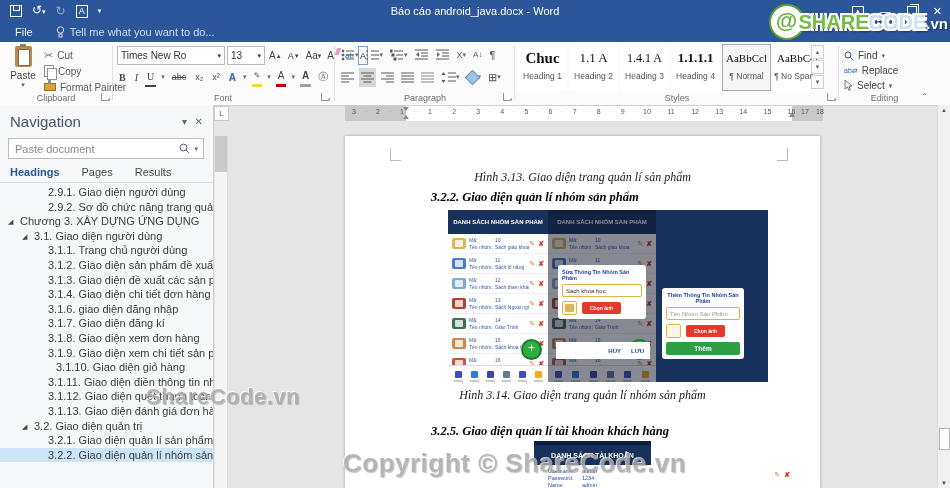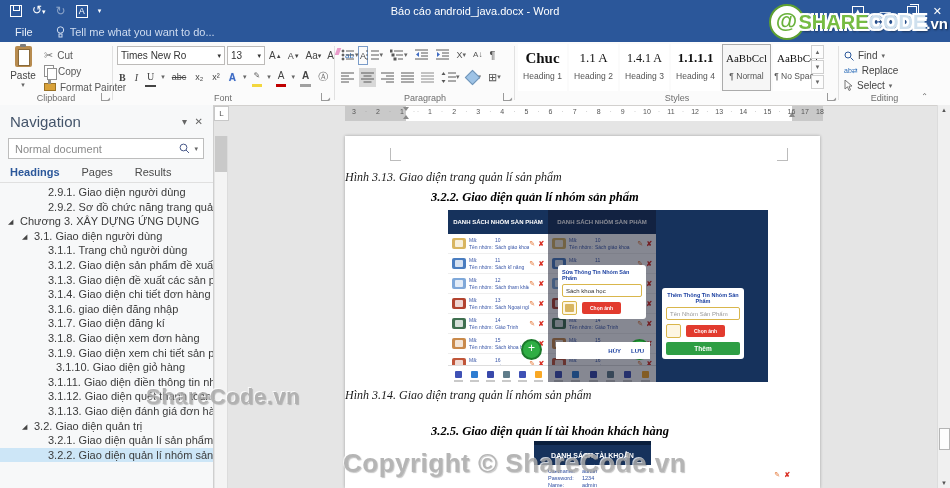--- a/index.html
+++ b/index.html
@@ -91,21 +91,21 @@
   .rnum{position:absolute;top:2px;font-size:7px;color:#555;transform:translateX(-50%);}
   .rdot{position:absolute;top:2px;font-size:6px;color:#777;transform:translateX(-50%);}
   .indent-marker{position:absolute;left:58px;top:1px;width:7px;height:12px;}
   .indent-marker:before{content:"";position:absolute;left:0;top:0;border-left:3.5px solid transparent;border-right:3.5px solid transparent;border-top:4px solid #8a8a8a;}
   .indent-marker:after{content:"";position:absolute;left:0;bottom:0;border-left:3.5px solid transparent;border-right:3.5px solid transparent;border-bottom:4px solid #8a8a8a;}
   .rindent{position:absolute;left:444px;top:6px;border-left:3.5px solid transparent;border-right:3.5px solid transparent;border-bottom:5px solid #8a8a8a;}
   #page{position:absolute;left:345px;top:136px;width:475px;height:352px;background:#fff;box-shadow:0 0 3px rgba(0,0,0,.3);}
   .crop{position:absolute;width:10px;height:12px;border-bottom:1px solid #bcbcbc;}
   .crop.l{left:45px;top:12px;border-left:1px solid #bcbcbc;}
   .crop.r{left:432px;top:12px;border-right:1px solid #bcbcbc;}
-  .cap{position:absolute;left:0;width:475px;text-align:left;font-family:"Liberation Serif",serif;font-style:italic;font-size:12px;color:#1a1a1a;}
+  .cap{position:absolute;left:0;width:475px;text-align:center;font-family:"Liberation Serif",serif;font-style:italic;font-size:12px;color:#1a1a1a;}
   .dhead{position:absolute;left:86px;font-family:"Liberation Serif",serif;font-style:italic;font-weight:bold;font-size:12.5px;color:#000;}
   
   #phones{position:absolute;left:103px;top:74px;width:320px;height:172px;}
   .phone{position:absolute;top:0;height:172px;background:#fff;overflow:hidden;}
   .ph-head{height:24px;background:#16325c;color:#fff;font-size:6px;font-weight:bold;display:flex;align-items:center;justify-content:center;text-align:center;}
   .ph-list{position:relative;background:#fff;}
   .prow{height:19px;display:flex;align-items:center;border-bottom:1px solid #efefef;position:relative;}
   .book{width:14px;height:11px;border-radius:2px;margin:0 3px 0 4px;position:relative;flex:none;}
   .book:after{content:"";position:absolute;left:3px;top:2px;right:3px;bottom:2px;background:rgba(255,255,255,.78);border-radius:1px;}
   .ptxt{flex:1;font-size:5px;line-height:6.5px;color:#3a57a8;overflow:hidden;white-space:nowrap;}
@@ -499,21 +499,21 @@
     <div class="glabel">Editing</div>
   </div>
   <div class="chev">⌃</div>
 </div>
 
 <div id="navpane">
   <div id="nav-title">Navigation</div>
   <span class="nav-x" style="right:26px;">▾</span>
   <span class="nav-x" style="right:10px;">✕</span>
   <div id="nav-search">
-    <span class="ph">Normal document</span>
+    <span class="ph">Paste document</span>
     <svg width="11" height="11" style="margin-right:4px;">
         <circle cx="4.5" cy="4.5" r="3.4" fill="none" stroke="#4a5a8a"></circle>
         <line x1="7" y1="7" x2="10" y2="10" stroke="#4a5a8a"></line>
       </svg>
     <span class="caret" style="color:#666;margin-right:5px;">▾</span>
   </div>
   <div id="nav-tabs">
       <span class="ntab active">Headings</span>
       <span class="ntab">Pages</span>
       <span class="ntab">Results</span>

